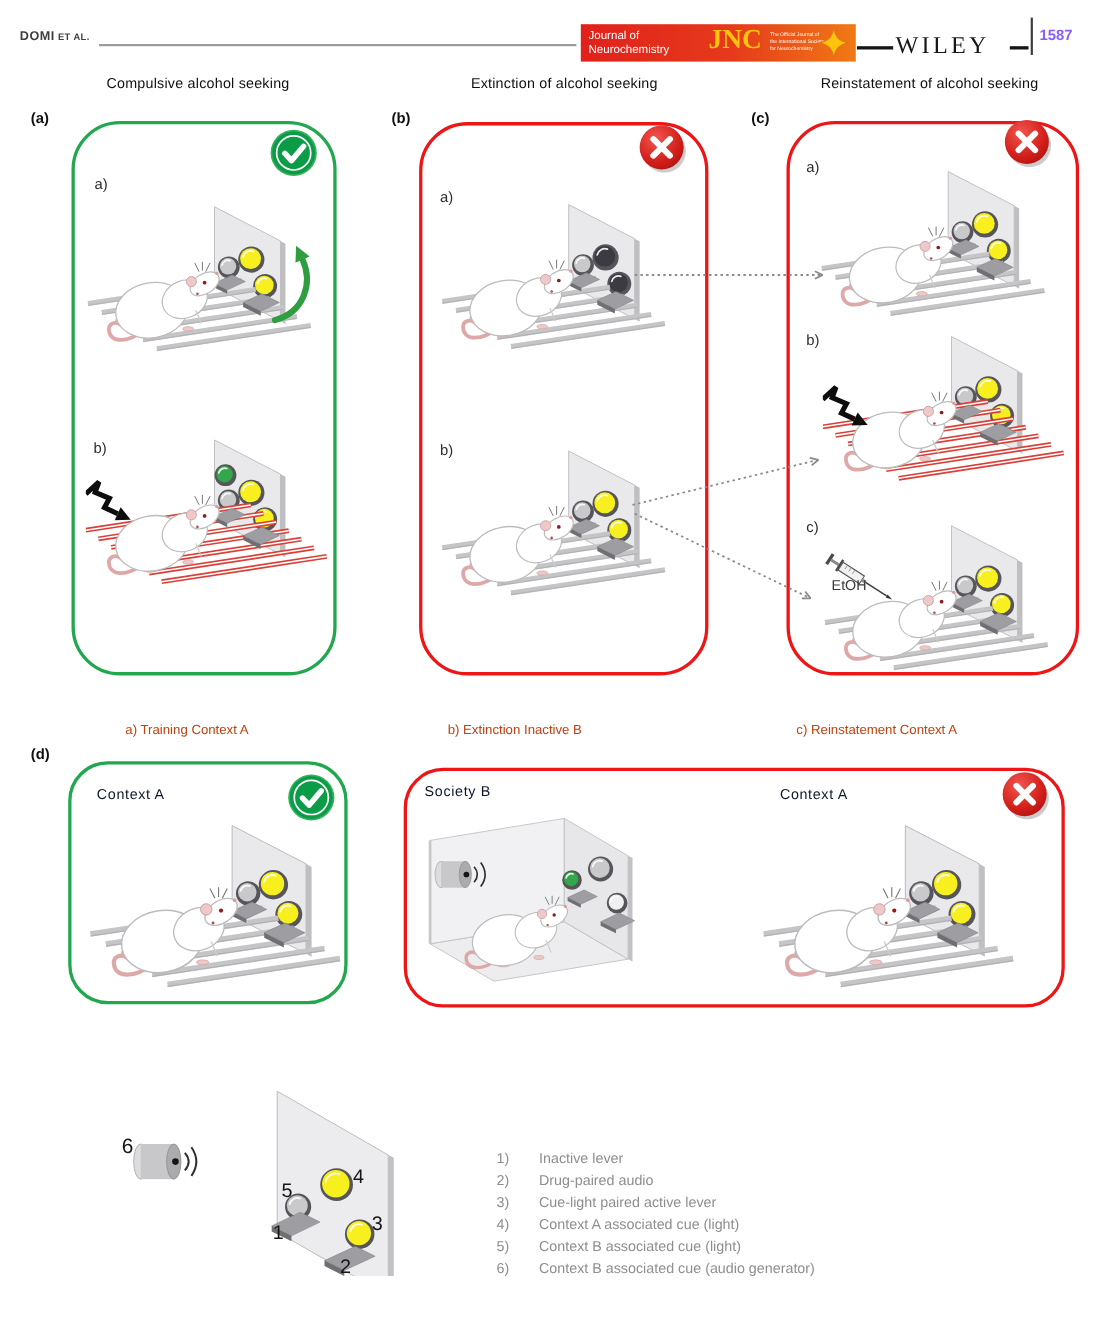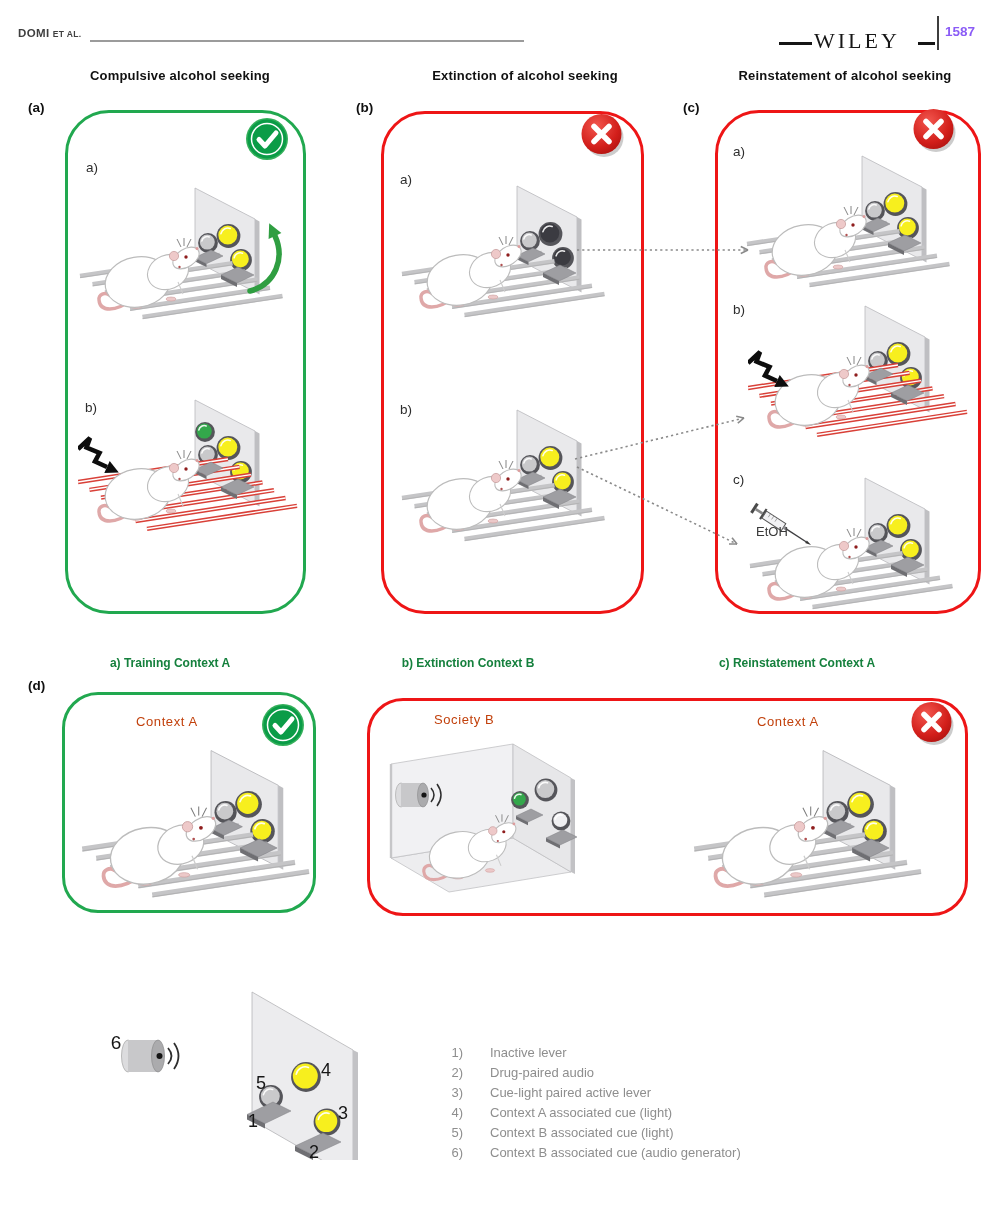--- a/index.html
+++ b/index.html
@@ -15,25 +15,25 @@
   .jn{left:7px;top:4px;font-size:10.5px;line-height:12.5px;color:#fff;}
   .jnc{left:116px;top:1px;font-family:"Liberation Serif",serif;font-weight:bold;font-size:25px;color:#ffc20d;}
   .tagline{left:172px;top:7px;font-size:4.6px;line-height:6px;color:#fff;}
   .star{left:216px;top:3px;}
   .dash1{left:779px;top:42px;width:33px;height:2.5px;background:#151515;}
   .wiley{left:814px;top:28px;font-family:"Liberation Serif",serif;font-size:22px;letter-spacing:3px;color:#161616;}
   .dash2{left:918px;top:42px;width:17px;height:2.5px;background:#151515;}
   .vline{left:937px;top:16px;width:2px;height:34px;background:#3d3d3d;}
   .pageno{left:945px;top:24px;font-size:13.5px;font-weight:bold;color:#8b5cf6;}
   
-  .ctitle{top:68px;font-size:13px;font-weight:bold;color:#101010;text-align:center;letter-spacing:.2px;}
+  .ctitle{top:68px;font-size:13px;font-weight:normal;color:#101010;text-align:center;letter-spacing:.2px;}
   .plab{font-size:13.5px;font-weight:bold;color:#101010;}
   .slab{font-size:13.5px;color:#2d2d2d;}
-  .ctx{font-size:13px;color:#c2410c;letter-spacing:.6px;margin-left:48px;}
-  .dtitle{top:656px;font-size:12px;font-weight:bold;color:#15803d;text-align:center;}
+  .ctx{font-size:13px;color:#0f172a;letter-spacing:.6px;}
+  .dtitle{top:656px;font-size:12px;font-weight:normal;color:#c2410c;text-align:center;}
   
   .panel{border-radius:44px;border:3.4px solid #21a84f;z-index:3;pointer-events:none;}
   .panel.red{border-color:#ee1516;}
   .panel.small{border-radius:36px;}
   #panelA{left:65px;top:110px;width:235px;height:498px;}
   #panelB{left:381px;top:111px;width:257px;height:497px;}
   #panelC{left:715px;top:110px;width:260px;height:498px;}
   #panelDa{left:62px;top:692px;width:248px;height:215px;}
   #panelDbc{left:367px;top:698px;width:595px;height:212px;}
   .badge{width:44px;height:44px;z-index:6;}
@@ -50,28 +50,43 @@
 </head>
 <body>
 
 <div id="page">
 
   <div class="abs hdr-authors">
     <span>DOMI</span><span class="etal">ET AL.</span>
   </div>
   <div class="abs hdr-rule"></div>
 
+  <div class="abs banner">
+    <div class="abs jn">
+      <div>Journal of</div>
+      <div>Neurochemistry</div>
+    </div>
+    <div class="abs jnc">JNC</div>
+    <div class="abs tagline">
+      <div>The Official Journal of</div>
+      <div>the International Society</div>
+      <div>for Neurochemistry</div>
+    </div>
+    <svg class="abs star" width="28" height="28" viewBox="0 0 28 28">
+      <path d="M14,0 C15.5,9 19,12.5 28,14 C19,15.5 15.5,19 14,28 C12.5,19 9,15.5 0,14 C9,12.5 12.5,9 14,0 Z" fill="#ffc20d" stroke="#e8711a" stroke-width="1"></path>
+    </svg>
+  </div>
   <div class="abs dash1"></div>
   <div class="abs wiley">WILEY</div>
   <div class="abs dash2"></div>
   <div class="abs vline"></div>
   <div class="abs pageno">1587</div>
 
   <div class="abs ctitle" style="left:60px;width:240px;">Compulsive alcohol seeking</div>
-  <div class="abs ctitle" style="left:405px;width:240px;">Extinction of alcohol seeking</div>
+  <div class="abs ctitle" style="left:393px;width:240px;">Extinction of alcohol seeking</div>
   <div class="abs ctitle" style="left:715px;width:260px;">Reinstatement of alcohol seeking</div>
 
   <div class="abs plab lbl" style="left:28px;top:100px;">(a)</div>
   <div class="abs plab lbl" style="left:356px;top:100px;">(b)</div>
   <div class="abs plab lbl" style="left:683px;top:100px;">(c)</div>
   <div class="abs plab lbl" style="left:28px;top:678px;">(d)</div>
 
   <div class="abs panel" id="panelA"></div>
   <div class="abs panel red" id="panelB"></div>
   <div class="abs panel red" id="panelC"></div>
@@ -129,21 +144,21 @@
 
   <div class="abs slab lbl" style="left:86px;top:160px;">a)</div>
   <div class="abs slab lbl" style="left:85px;top:400px;">b)</div>
   <div class="abs slab lbl" style="left:400px;top:172px;">a)</div>
   <div class="abs slab lbl" style="left:400px;top:402px;">b)</div>
   <div class="abs slab lbl" style="left:733px;top:144px;">a)</div>
   <div class="abs slab lbl" style="left:733px;top:302px;">b)</div>
   <div class="abs slab lbl" style="left:733px;top:472px;">c)</div>
 
   <div class="abs dtitle" style="left:70px;width:200px;">a) Training Context A</div>
-  <div class="abs dtitle" style="left:368px;width:200px;">b) Extinction Context B</div>
+  <div class="abs dtitle" style="left:368px;width:200px;">b) Extinction Inactive B</div>
   <div class="abs dtitle" style="left:672px;width:250px;">c) Reinstatement Context A</div>
   <div class="abs ctx lbl" style="left:88px;top:714px;">Context A</div>
   <div class="abs ctx lbl" style="left:386px;top:712px;">Society B</div>
   <div class="abs ctx lbl" style="left:709px;top:714px;">Context A</div>
 
   <div id="scenes">
       <svg width="220" height="190" viewBox="0 0 220 190" style="left: 78px; top: 150px;">
         <polygon points="117,38 177,69 177,142 117,111" fill="#e9e9eb" stroke="#b9b9bc" stroke-width="0.8"></polygon>
         <polygon points="177,69 181.5,71.5 181.5,144.5 177,142" fill="#bfbfc2"></polygon>
         <circle cx="130" cy="93" r="9.9" fill="#55555a"></circle>

